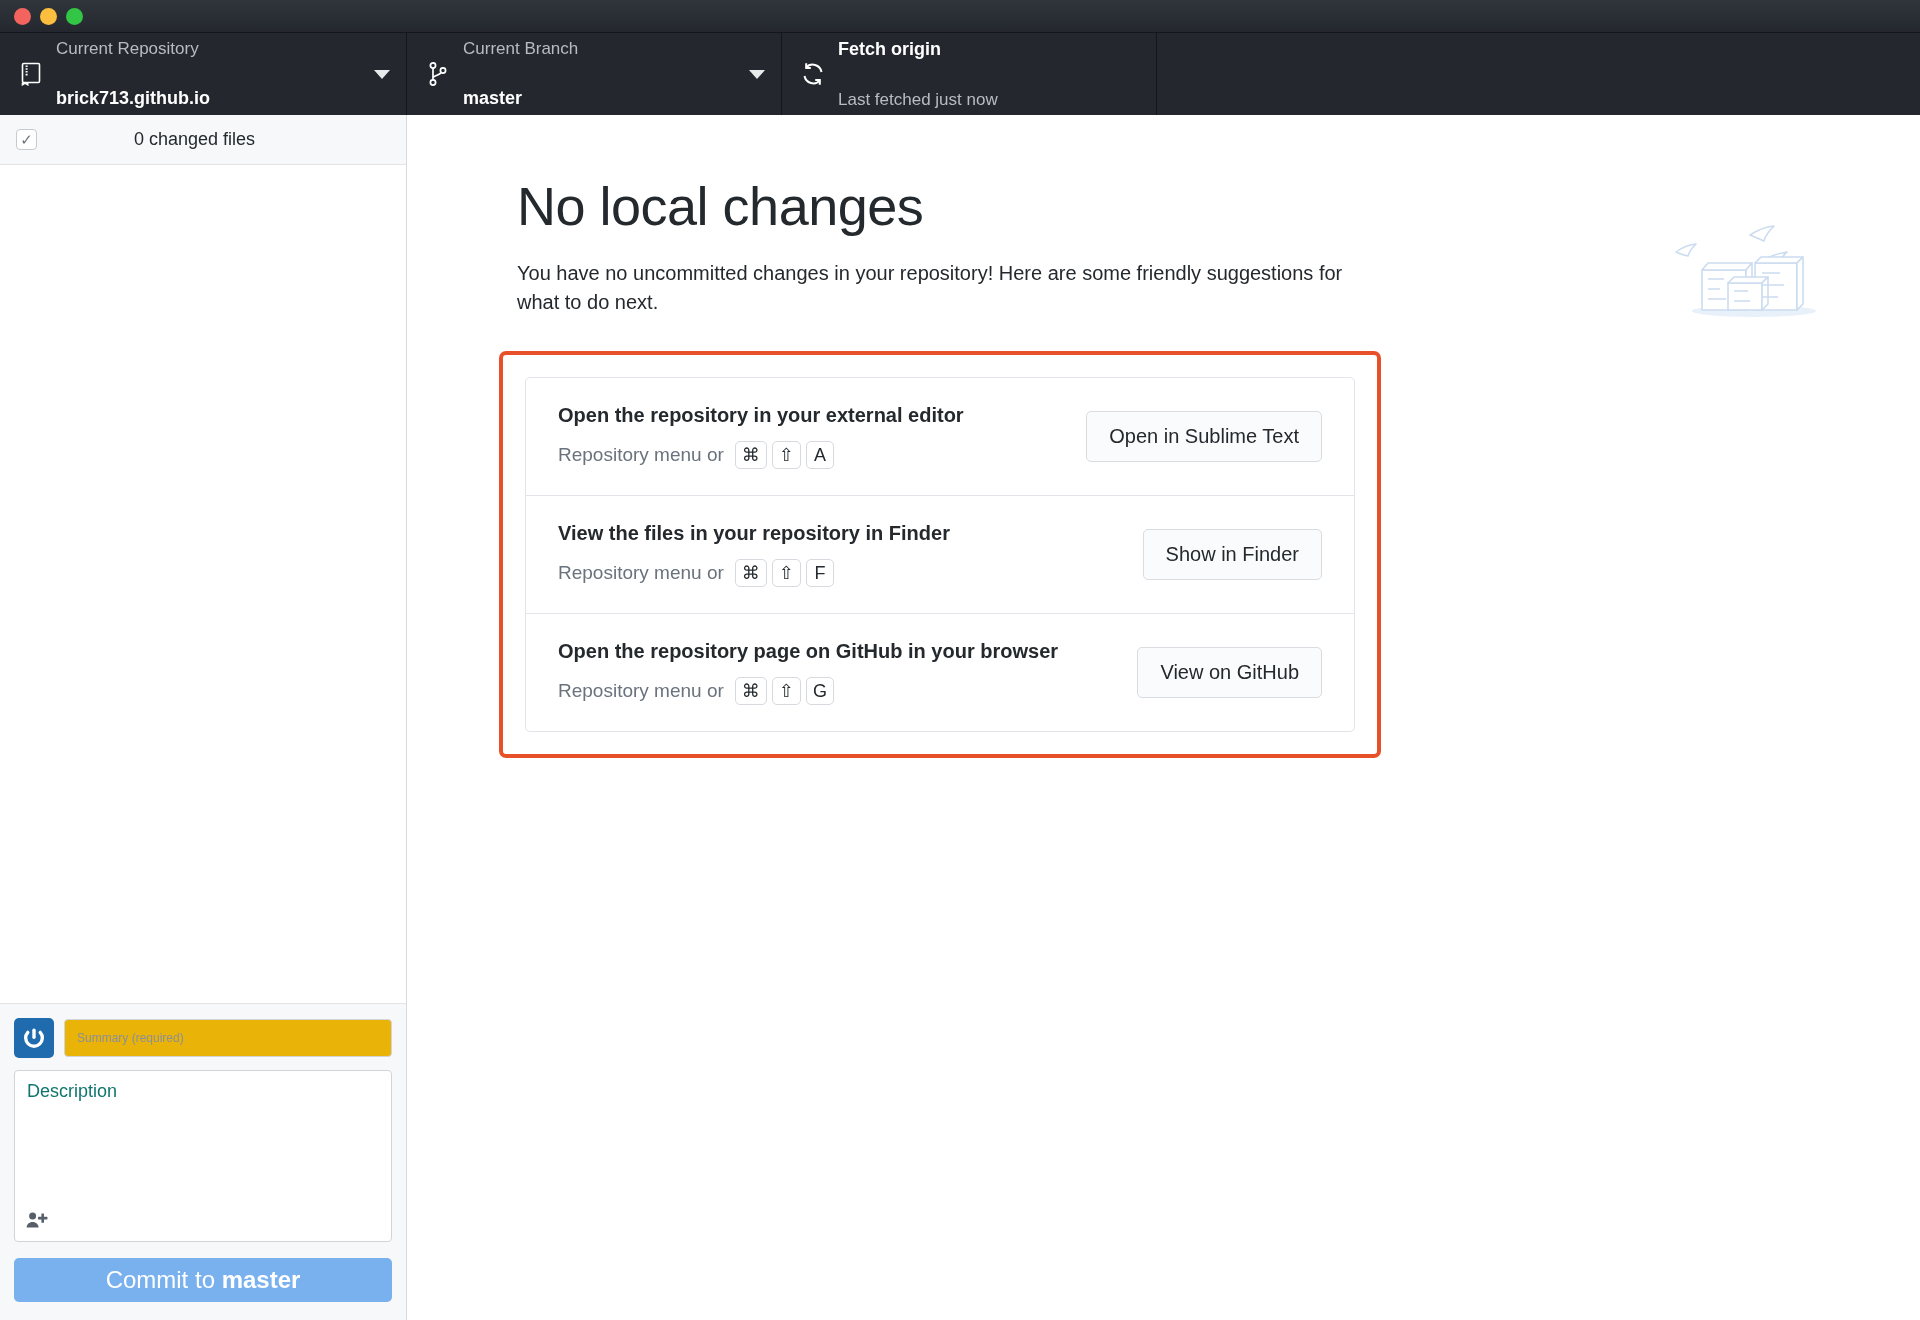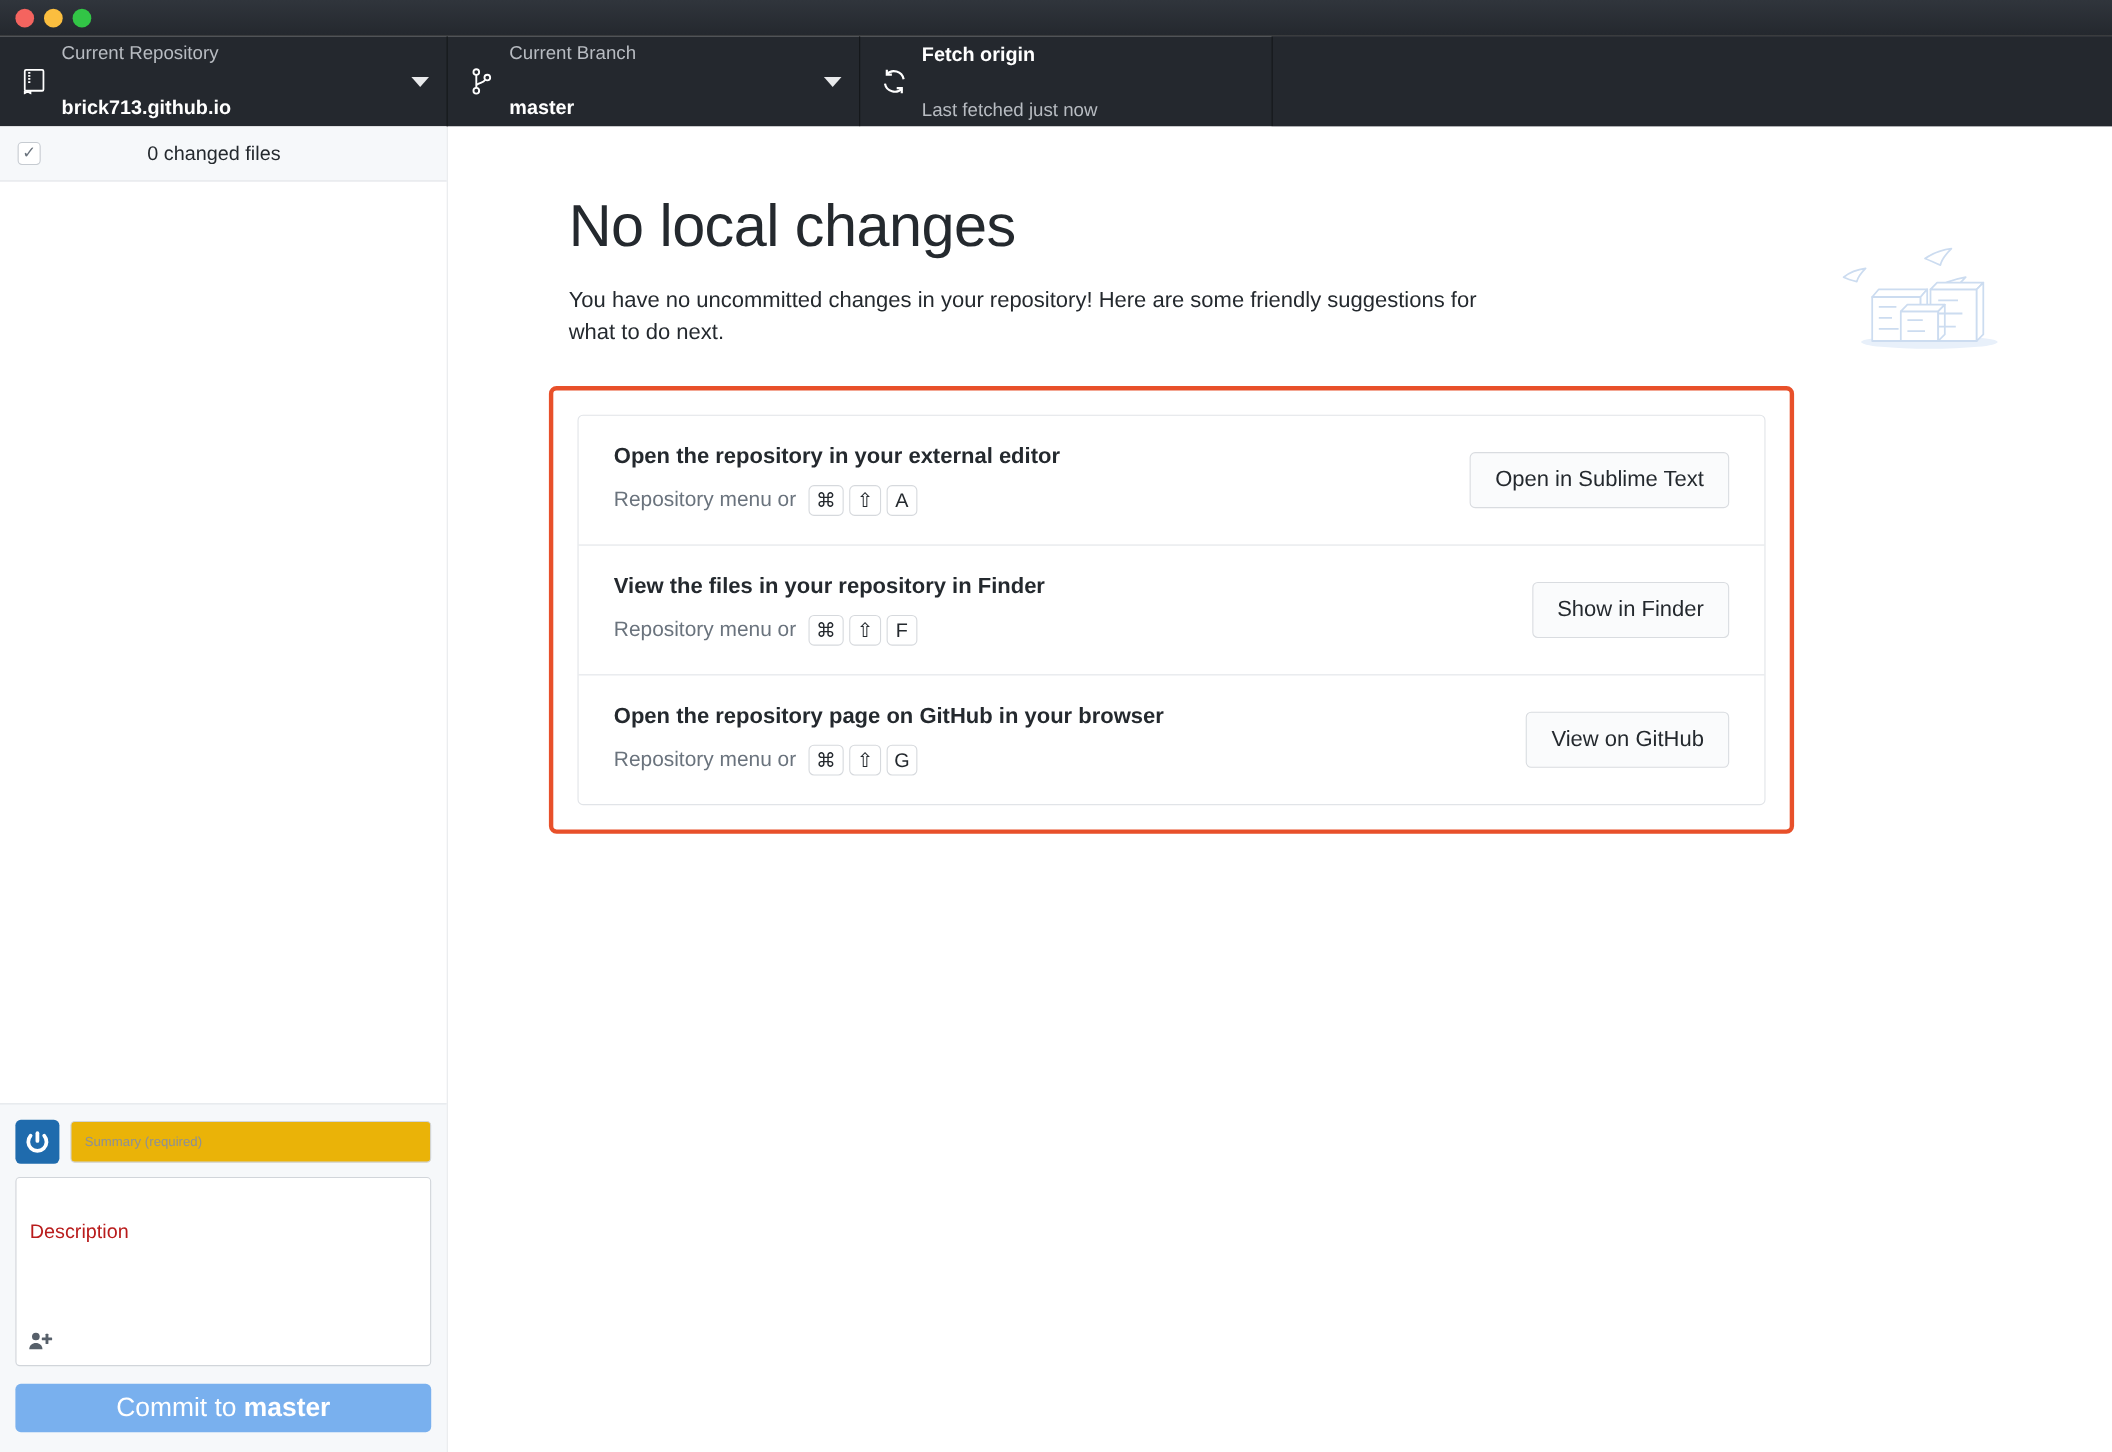--- a/index.html
+++ b/index.html
@@ -84,38 +84,38 @@
   }
   .summary-input {
     flex: 1; height: 38px; border: 1px solid #d1d5da; border-radius: 4px; background: #eab308;
     font-size: 12px; color: #24292e; padding: 0 12px; font-family: "Liberation Sans", sans-serif;
   }
   .summary-input::placeholder { color: #8a9099; }
   .desc-box {
     margin-top: 12px; height: 172px; border: 1px solid #d1d5da; border-radius: 4px;
     background: #fff; position: relative; padding: 10px 12px;
   }
-  .desc-ph { font-size: 18px; color: #b91c1c; margin-top: 28px; }
+  .desc-ph { font-size: 18px; color: #0f766e; }
   .coauthor-icon { position: absolute; left: 11px; bottom: 8px; }
   .commit-btn {
     margin-top: 16px; width: 100%; height: 44px; border: none; border-radius: 5px;
     background: #79b0ee; color: #fff; font-size: 24px; cursor: default;
     font-family: "Liberation Sans", sans-serif;
   }
   .commit-btn b { font-weight: bold; }
 
   
   .main { flex: 1; position: relative; background: #fff; overflow: hidden; min-width: 0; }
   .main-inner { padding: 60px 0 0 110px; position: relative; }
   .illus { position: absolute; right: 78px; top: 60px; width: 180px; height: 150px; }
   h1.title { font-size: 54px; font-weight: normal; color: #24292e; letter-spacing: -0.5px; }
   .blurb { margin-top: 22px; font-size: 20px; color: #24292e; line-height: 1.45; max-width: 845px; }
 
   .highlight-wrap {
-    margin: 34px 0 0 -18px; width: 1132px;
+    margin: 34px 0 0 -18px; width: 882px;
     border: 4px solid #e8502a; border-radius: 7px; padding: 22px;
   }
   .card { border: 1px solid #e1e4e8; border-radius: 5px; background: #fff; }
   .card-row { display: flex; align-items: center; padding: 26px 32px; gap: 20px; }
   .card-row + .card-row { border-top: 1px solid #e1e4e8; }
   .row-main { flex: 1; min-width: 0; }
   .row-title { font-size: 20px; font-weight: bold; color: #24292e; }
   .row-desc { margin-top: 7px; font-size: 20px; color: #24292e; }
   .row-desc a { color: #2b6cb7; text-decoration: none; }
   .row-short { margin-top: 14px; font-size: 19px; color: #6a737d; display: flex; align-items: center; gap: 6px; }

